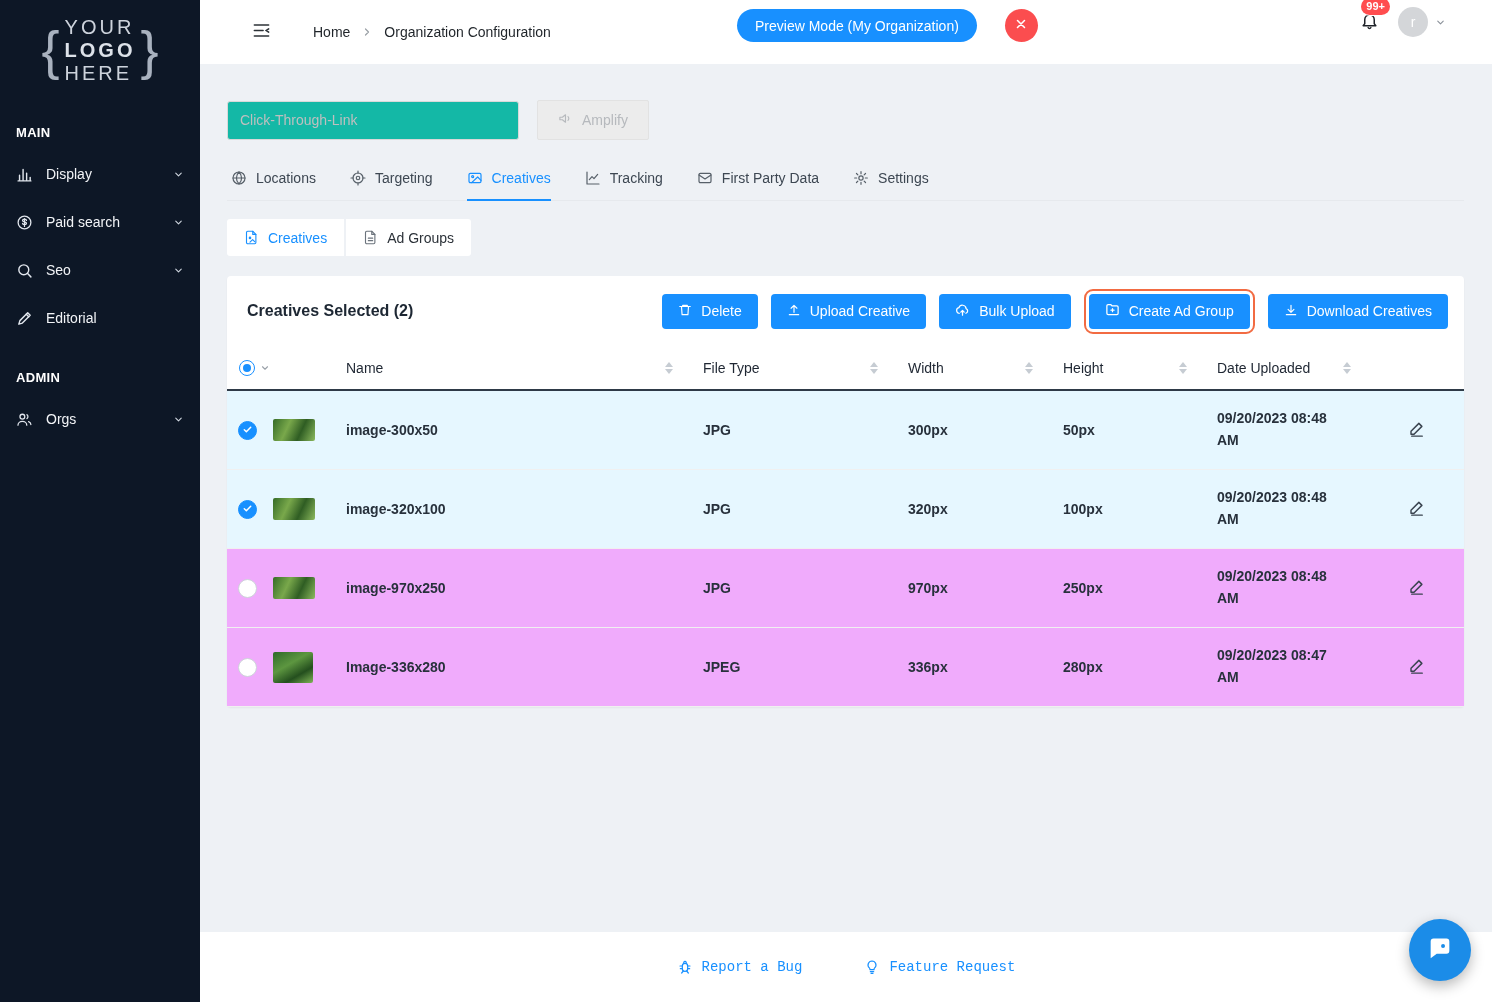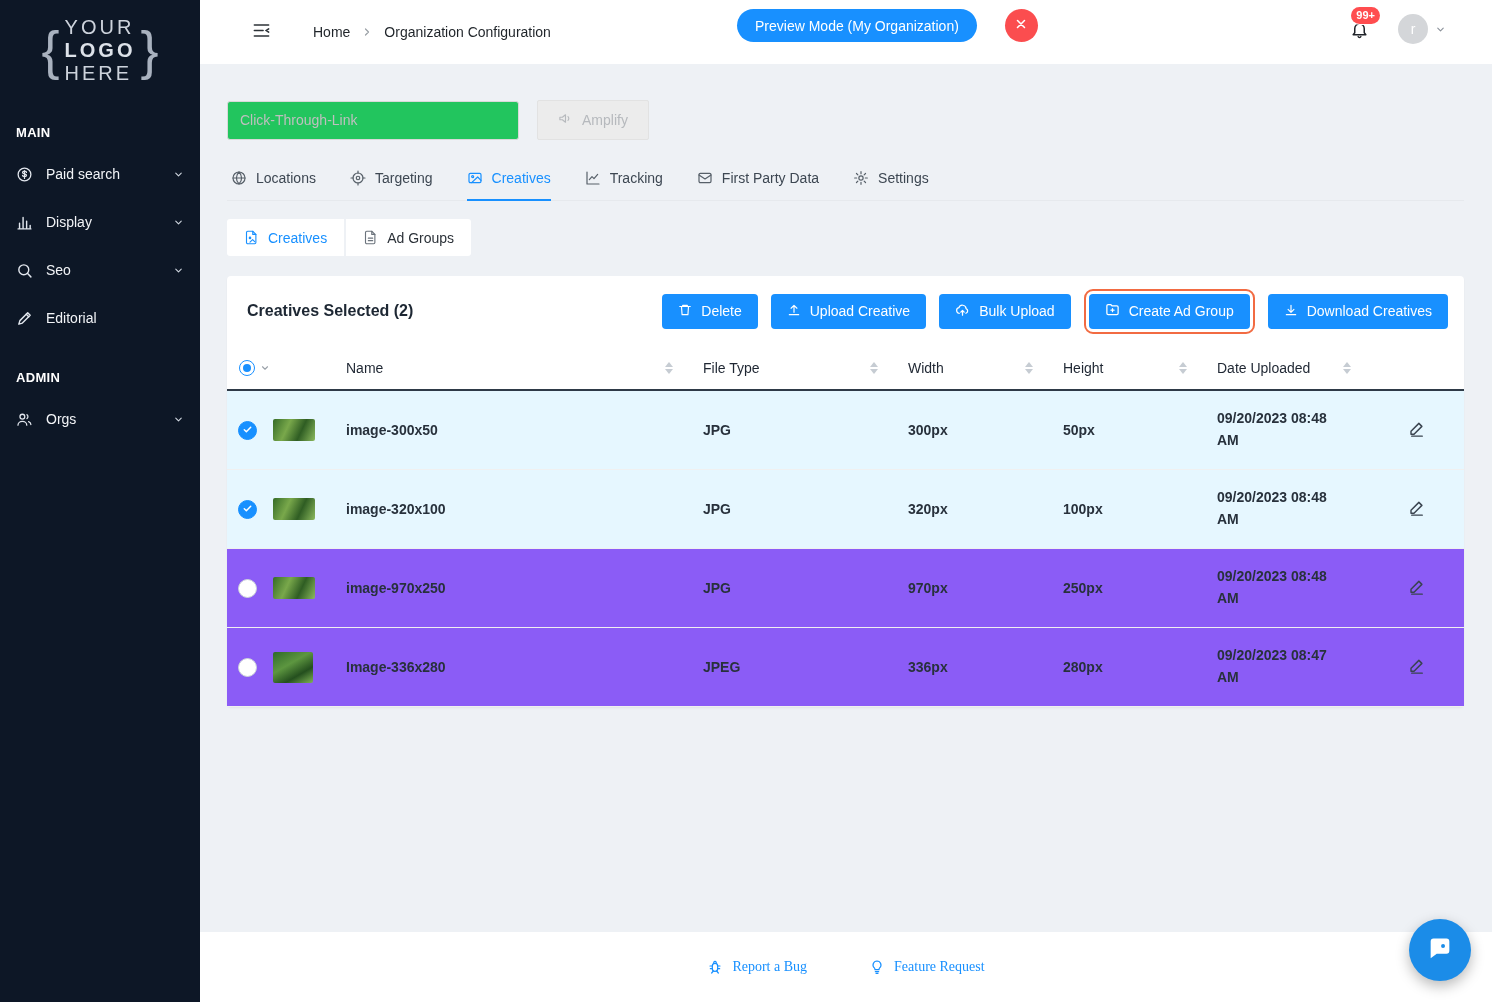--- a/index.html
+++ b/index.html
@@ -28,31 +28,31 @@
   .nav-gap{height:16px}
 
   
   .topbar{position:absolute;left:200px;top:0;right:0;height:64px;background:#fff;display:flex;align-items:center;padding-left:48px;z-index:4}
   .burger{display:flex;color:#2c3237;background:none;border:0;cursor:pointer;padding:4px}
   .breadcrumb{display:flex;align-items:center;gap:11px;margin-left:38px;font-size:14px;color:#1f2429}
   .breadcrumb .sep{color:#9aa0a6;display:flex}
   .preview-group{position:absolute;left:537px;top:9px;display:flex;align-items:center;gap:28px}
   .pill{height:33px;padding:0 18px;border-radius:17px;background:var(--accent);color:#fff;font-size:14px;border:0;cursor:pointer;font-family:inherit}
   .close-circle{width:33px;height:33px;border-radius:50%;background:var(--close-button);color:#fff;display:flex;align-items:center;justify-content:center;border:0;cursor:pointer}
-  .top-right{position:absolute;right:46px;top:0;height:44px;display:flex;align-items:flex-end;gap:27px}
+  .top-right{position:absolute;right:46px;top:0;height:44px;display:flex;align-items:center;gap:17px}
   .bell-wrap{position:relative;display:flex;color:#1f2329;cursor:pointer;background:none;border:0;padding:2px}
   .badge{position:absolute;top:-11px;right:-9px;background:var(--badge);color:#fff;font-size:11px;line-height:1;padding:3px 5px;border-radius:9px;box-shadow:0 0 0 1px #fff;font-weight:bold}
   .avatar-group{display:flex;align-items:center;gap:7px;cursor:pointer;background:none;border:0}
   .avatar{width:30px;height:30px;border-radius:50%;background:#d4d6d9;color:#fff;font-size:14px;display:flex;align-items:center;justify-content:center}
   .avatar-chev{color:#8a9099;display:flex}
 
   
   .content{position:absolute;left:200px;top:64px;right:0;bottom:70px;background:#eef1f5;padding:36px 28px 0 27px;overflow:hidden}
   .link-row{display:flex;gap:18px;align-items:center}
-  .cta-input{width:292px;height:39px;border:1px solid #d9d9d9;border-radius:3px;padding:0 12px;font-size:14px;color:#333;background:#22c55e;font-family:inherit}
+  .cta-input{width:292px;height:39px;border:1px solid #d9d9d9;border-radius:3px;padding:0 12px;font-size:14px;color:#333;background:#14b8a6;font-family:inherit}
   .cta-input::placeholder{color:#bfbfbf}
   .btn-disabled{height:40px;display:inline-flex;align-items:center;gap:9px;padding:0 20px;border-radius:2px;background:#ececec;border:1px solid #e2e2e2;color:#b6b9bd;font-size:14px;font-family:inherit}
 
   .tabs{display:flex;gap:34px;margin-top:30px;border-bottom:1px solid #e6e9ed;padding-left:4px}
   .tab{display:flex;align-items:center;gap:9px;font-size:14px;color:#3d4752;padding-bottom:13px;cursor:pointer;border-bottom:2px solid transparent;margin-bottom:-1px}
   .tab .ticon{display:flex;color:#576069}
   .tab.active{color:var(--accent);border-bottom-color:var(--accent)}
   .tab.active .ticon{color:var(--accent)}
 
   .subtabs{display:flex;gap:2px;margin-top:18px}
@@ -77,35 +77,35 @@
   .th{display:flex;align-items:center;justify-content:space-between;padding-right:30px;font-size:14px;color:#1f2733}
   .th-sel{grid-column:1/3;display:flex;align-items:center;gap:5px;padding-left:12px;cursor:pointer}
   .hdr-radio{width:16px;height:16px;border-radius:50%;border:1.5px solid var(--accent);background:#fff;display:flex;align-items:center;justify-content:center}
   .hdr-radio i{width:8px;height:8px;border-radius:50%;background:var(--accent)}
   .hdr-chev{color:#9aa1a9;display:flex}
   .sorter{display:inline-flex;flex-direction:column;gap:2px;cursor:pointer}
   .sorter i{width:0;height:0;border-left:4px solid transparent;border-right:4px solid transparent}
   .sorter .up{border-bottom:5px solid #c6ccd3}
   .sorter .down{border-top:5px solid #c6ccd3}
 
-  .trow{height:79px;border-bottom:1px solid #f0f0f0;background:#8b5cf6}
+  .trow{height:79px;border-bottom:1px solid #f0f0f0;background:#f0abfc}
   .trow.selected{background:var(--selected-row-bg)}
   .cell{font-size:14px;font-weight:bold;color:#28313c;padding-right:12px}
   .cell-sel{display:flex;justify-content:center;padding-right:6px}
   .rowcheck{width:19px;height:19px;border-radius:50%;border:1.5px solid #cdd3da;background:#fff;display:flex;align-items:center;justify-content:center;cursor:pointer;padding:0}
   .rowcheck.checked{background:var(--accent);border-color:var(--accent);color:#fff}
   .thumb{display:block;width:42px;height:22px;border-radius:2px;background:linear-gradient(115deg,#356b27,#79a84b 35%,#2f5d23 65%,#8cba5e)}
   .thumb.tall{width:40px;height:31px;background:linear-gradient(150deg,#2f6a2a,#5d9640 40%,#244f1e 70%,#7fb356)}
   .date-cell{max-width:134px;line-height:1.55}
   .cell-edit{display:flex;justify-content:center}
   .editbtn{background:none;border:0;color:#39434f;cursor:pointer;display:flex;padding:4px}
 
   
   .footer{position:absolute;left:200px;right:0;bottom:0;height:70px;background:#fff;display:flex;align-items:center;justify-content:center;gap:62px;z-index:4}
-  .flink{display:flex;align-items:center;gap:9px;color:var(--accent);font-size:14px;background:none;border:0;cursor:pointer;font-family:Liberation Serif, serif}
+  .flink{display:flex;align-items:center;gap:9px;color:var(--accent);font-size:14px;background:none;border:0;cursor:pointer;font-family:Liberation Mono, monospace}
   .flink .ficon{display:flex;color:var(--accent)}
 
   .chat-fab{position:absolute;right:21px;bottom:21px;width:62px;height:62px;border-radius:50%;background:#1b8ce8;border:0;display:flex;align-items:center;justify-content:center;box-shadow:0 5px 14px rgba(0,0,0,.28);cursor:pointer;z-index:10}
 </style>
 </head>
 <body>
 
 <div class="page">
 
   <aside class="sidebar">
@@ -116,41 +116,41 @@
         <span class="l2">LOGO</span>
         <span class="l3">HERE</span>
       </span>
       <span class="brace">}</span>
     </div>
 
     <div class="nav-label">MAIN</div>
 
     <div class="nav-item">
       <span class="nicon">
+        <svg width="17" height="17" viewBox="0 0 24 24" fill="none" stroke="currentColor" stroke-width="2" stroke-linecap="round">
+            <path d="M5 20v-7M10 20V5M15 20v-10M20 20v-4"></path>
+            <path d="M3 21h18"></path>
+          </svg>
+      </span>
+      <span>Display</span>
+      <span class="chev">
+        <svg width="11" height="11" viewBox="0 0 24 24" fill="none" stroke="currentColor" stroke-width="2.4" stroke-linecap="round" stroke-linejoin="round">
+            <path d="M6 9l6 6 6-6"></path>
+          </svg>
+      </span>
+    </div>
+
+    <div class="nav-item">
+      <span class="nicon">
         <svg width="17" height="17" viewBox="0 0 24 24" fill="none" stroke="currentColor" stroke-width="1.8" stroke-linecap="round">
             <circle cx="12" cy="12" r="9"></circle>
             <path d="M12 6.5v11M14.8 9c0-1.1-1.3-1.9-2.8-1.9s-2.8.8-2.8 1.9 1 1.7 2.8 2.1 2.8 1 2.8 2.1-1.3 1.9-2.8 1.9-2.8-.8-2.8-1.9"></path>
           </svg>
       </span>
       <span>Paid search</span>
-      <span class="chev">
-        <svg width="11" height="11" viewBox="0 0 24 24" fill="none" stroke="currentColor" stroke-width="2.4" stroke-linecap="round" stroke-linejoin="round">
-            <path d="M6 9l6 6 6-6"></path>
-          </svg>
-      </span>
-    </div>
-
-    <div class="nav-item">
-      <span class="nicon">
-        <svg width="17" height="17" viewBox="0 0 24 24" fill="none" stroke="currentColor" stroke-width="2" stroke-linecap="round">
-            <path d="M5 20v-7M10 20V5M15 20v-10M20 20v-4"></path>
-            <path d="M3 21h18"></path>
-          </svg>
-      </span>
-      <span>Display</span>
       <span class="chev">
         <svg width="11" height="11" viewBox="0 0 24 24" fill="none" stroke="currentColor" stroke-width="2.4" stroke-linecap="round" stroke-linejoin="round">
             <path d="M6 9l6 6 6-6"></path>
           </svg>
       </span>
     </div>
 
     <div class="nav-item">
       <span class="nicon">
         <svg width="17" height="17" viewBox="0 0 24 24" fill="none" stroke="currentColor" stroke-width="2" stroke-linecap="round">

